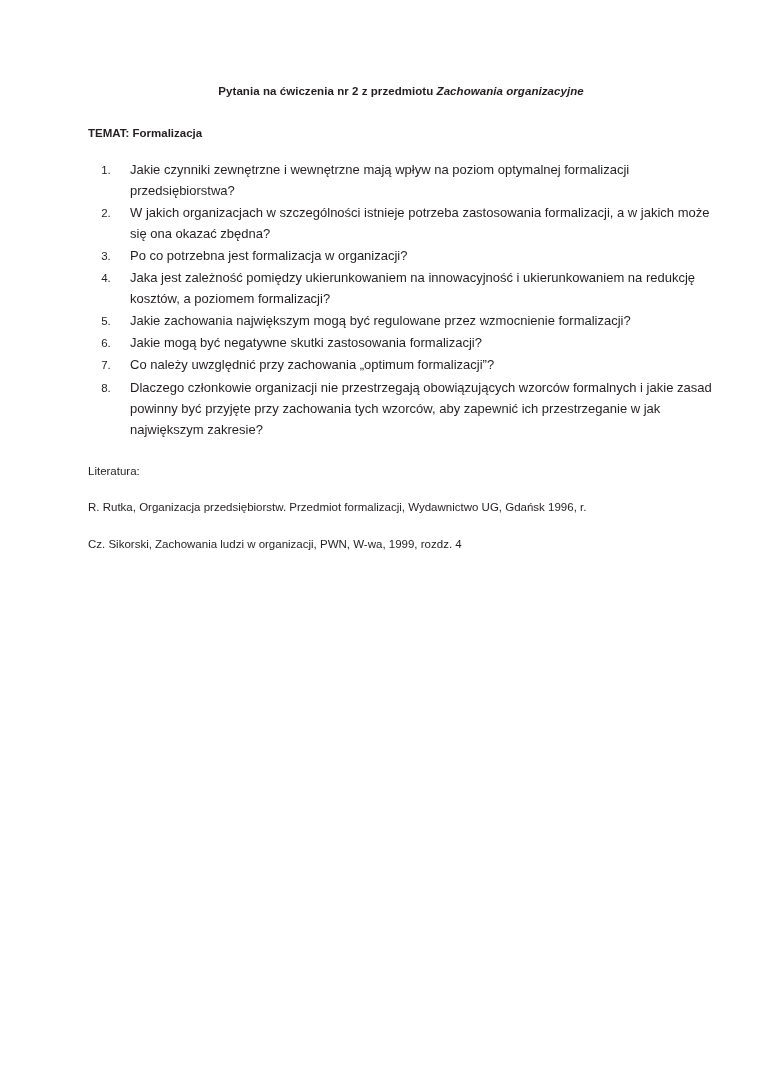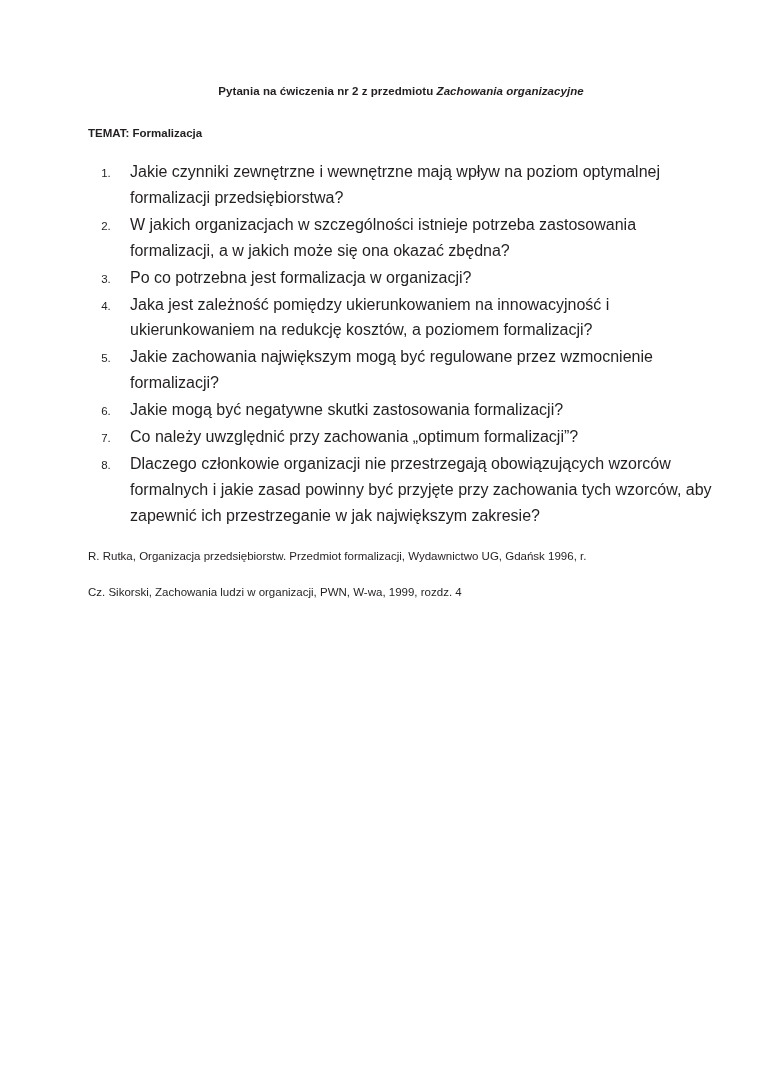--- a/index.html
+++ b/index.html
@@ -39,21 +39,21 @@
     font-weight: bold;
     margin: 0 0 18px 0;
     line-height: 1.35;
   }
   ol.questions {
     margin: 0 0 0 0;
     padding: 0 0 0 26px;
     list-style-position: outside;
   }
   ol.questions > li {
-    font-size: 16px;
+    font-size: 13px;
     line-height: 1.62;
     margin: 0 0 1px 0;
     padding-left: 16px;
     text-align: left;
   }
   ol.questions > li::marker {
     font-size: 11.5px;
   }
   .lit-heading {
     font-size: 11.5px;
@@ -81,17 +81,18 @@
     <li>Jakie czynniki zewnętrzne i wewnętrzne mają wpływ na poziom optymalnej formalizacji przedsiębiorstwa?</li>
     <li>W jakich organizacjach w szczególności istnieje potrzeba zastosowania formalizacji, a w jakich może się ona okazać zbędna?</li>
     <li>Po co potrzebna jest formalizacja w organizacji?</li>
     <li>Jaka jest zależność pomiędzy ukierunkowaniem na innowacyjność i ukierunkowaniem na redukcję kosztów, a poziomem formalizacji?</li>
     <li>Jakie zachowania największym mogą być regulowane przez wzmocnienie formalizacji?</li>
     <li>Jakie mogą być negatywne skutki zastosowania formalizacji?</li>
     <li>Co należy uwzględnić przy zachowania „optimum formalizacji”?</li>
     <li>Dlaczego członkowie organizacji nie przestrzegają obowiązujących wzorców formalnych i jakie zasad powinny być przyjęte przy zachowania tych wzorców, aby zapewnić ich przestrzeganie w jak największym zakresie?</li>
   </ol>
 
+  <p class="lit-heading">Literatura:</p>
 
   <p class="lit-entry">R. Rutka, Organizacja przedsiębiorstw. Przedmiot formalizacji, Wydawnictwo UG, Gdańsk 1996, r.</p>
   <p class="lit-entry">Cz. Sikorski, Zachowania ludzi w organizacji, PWN, W-wa, 1999, rozdz. 4</p>
 
 </div>
 
 </body></html>

